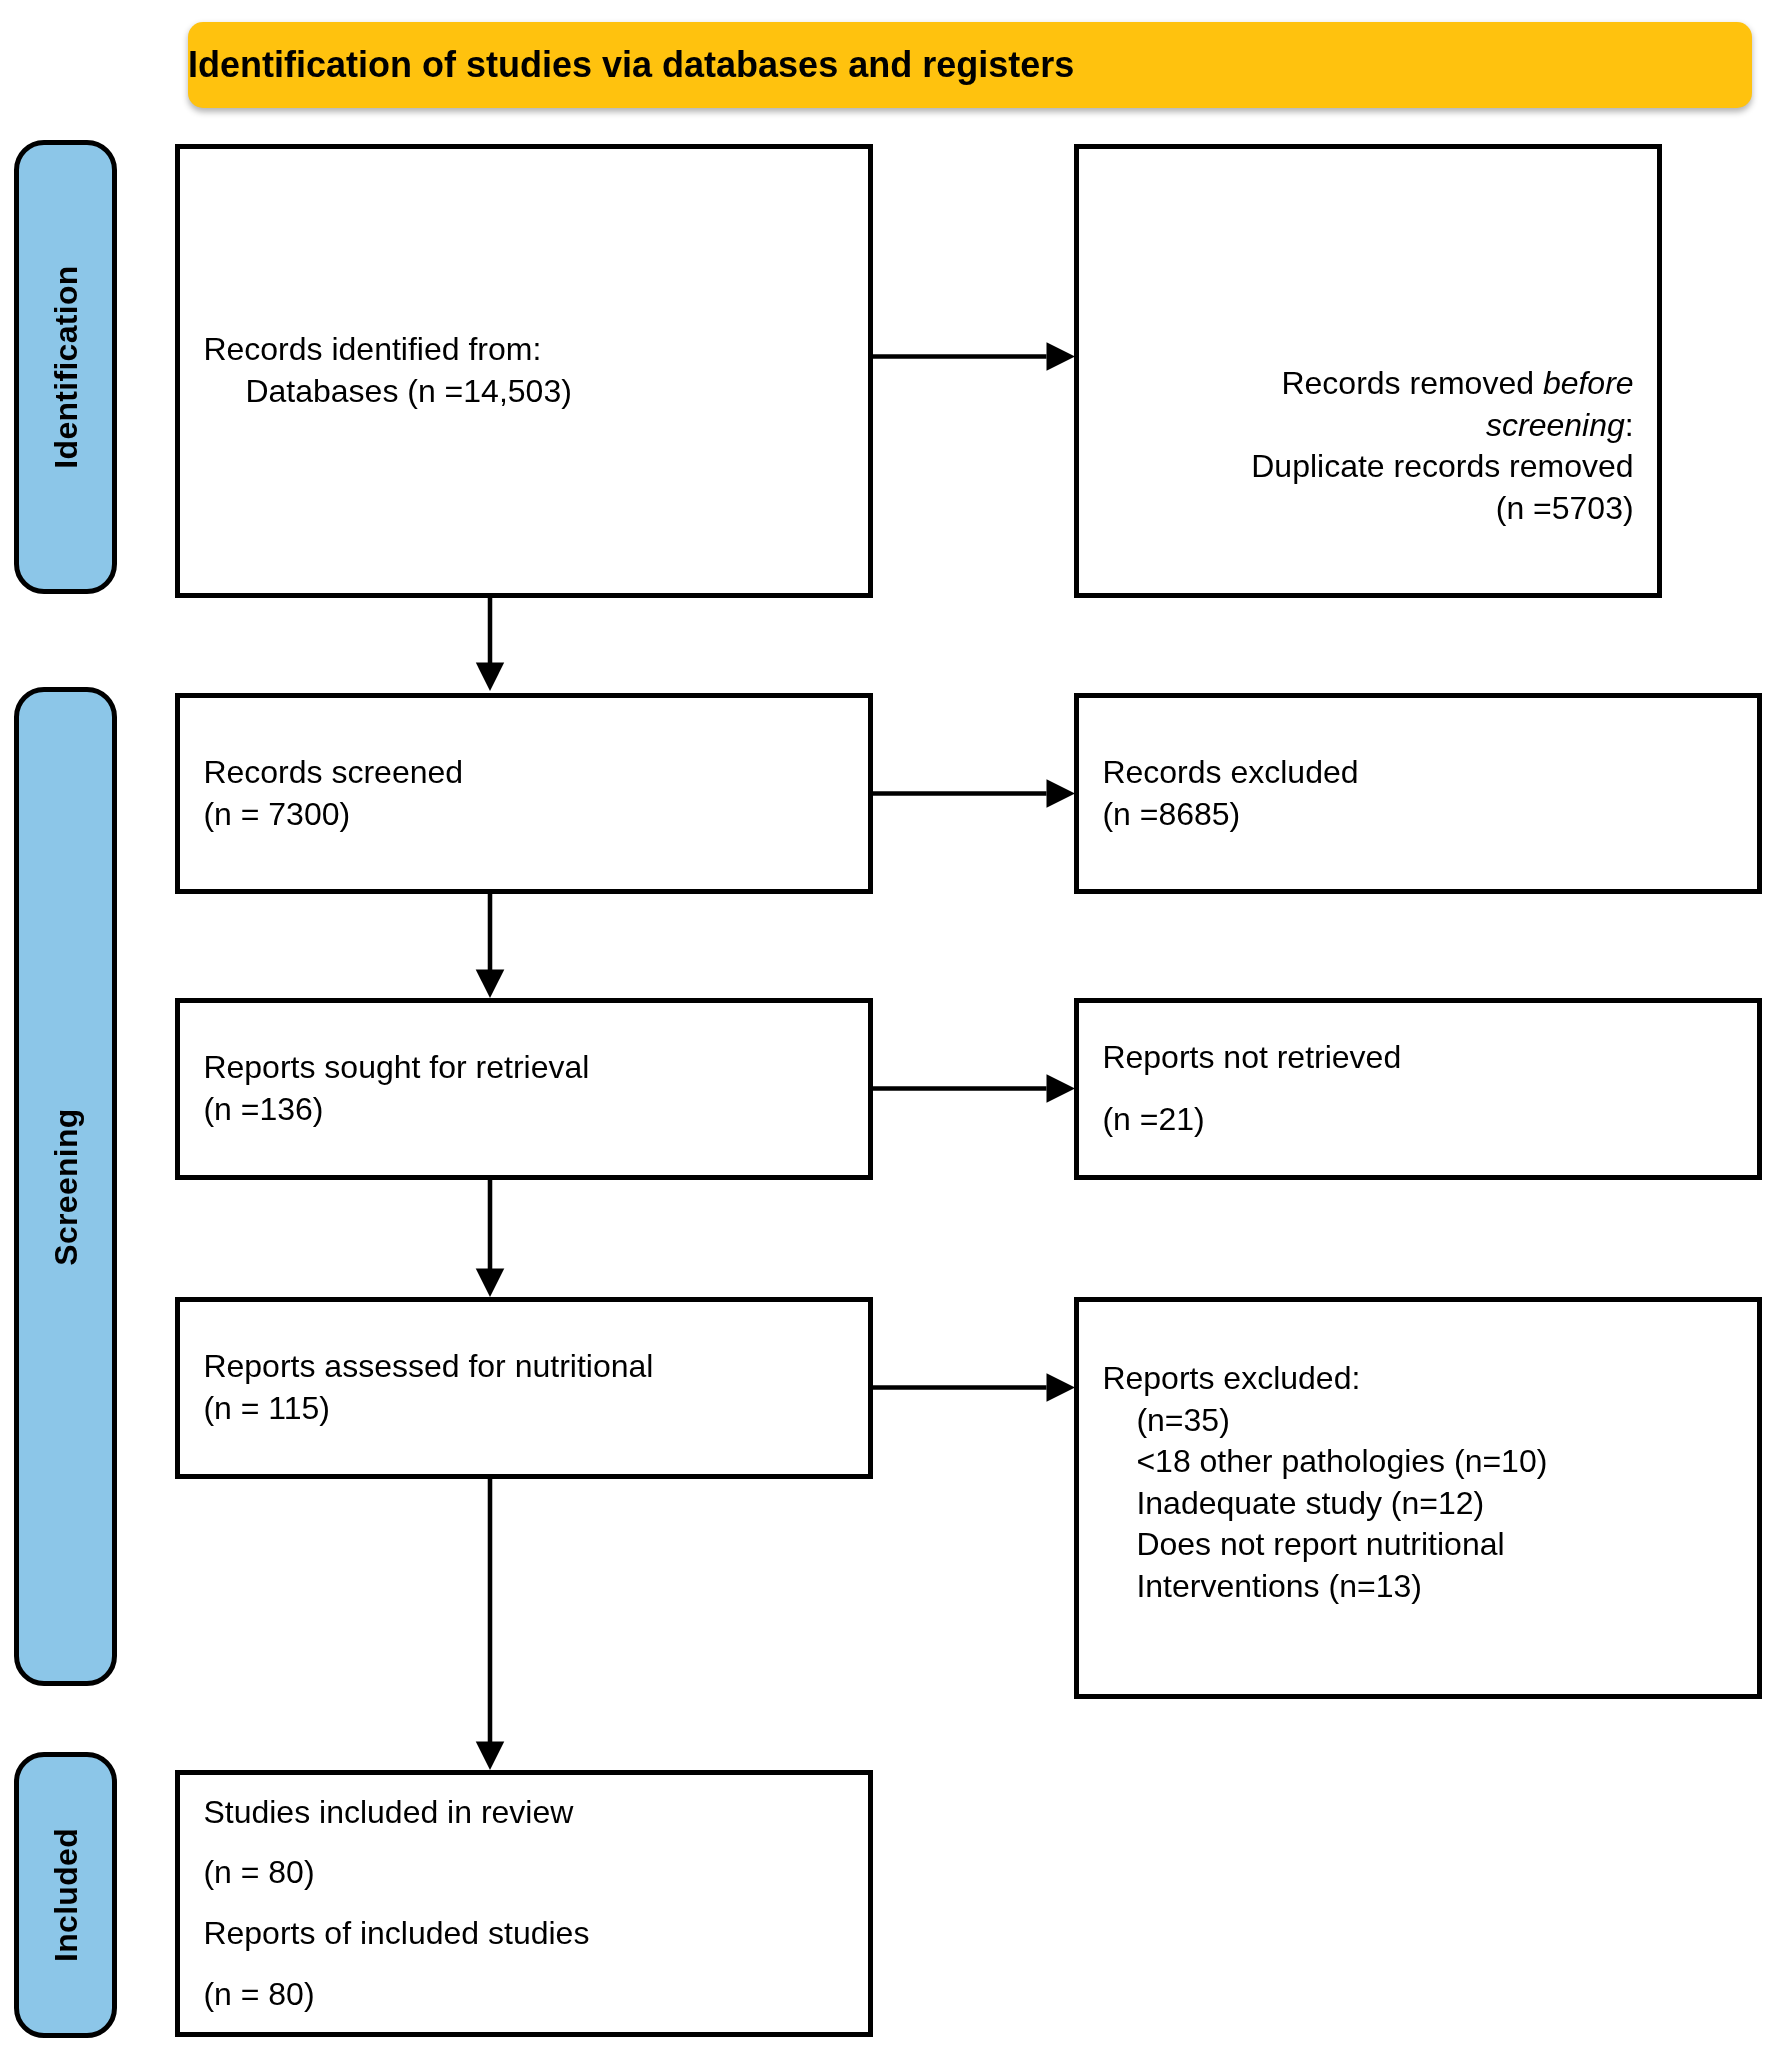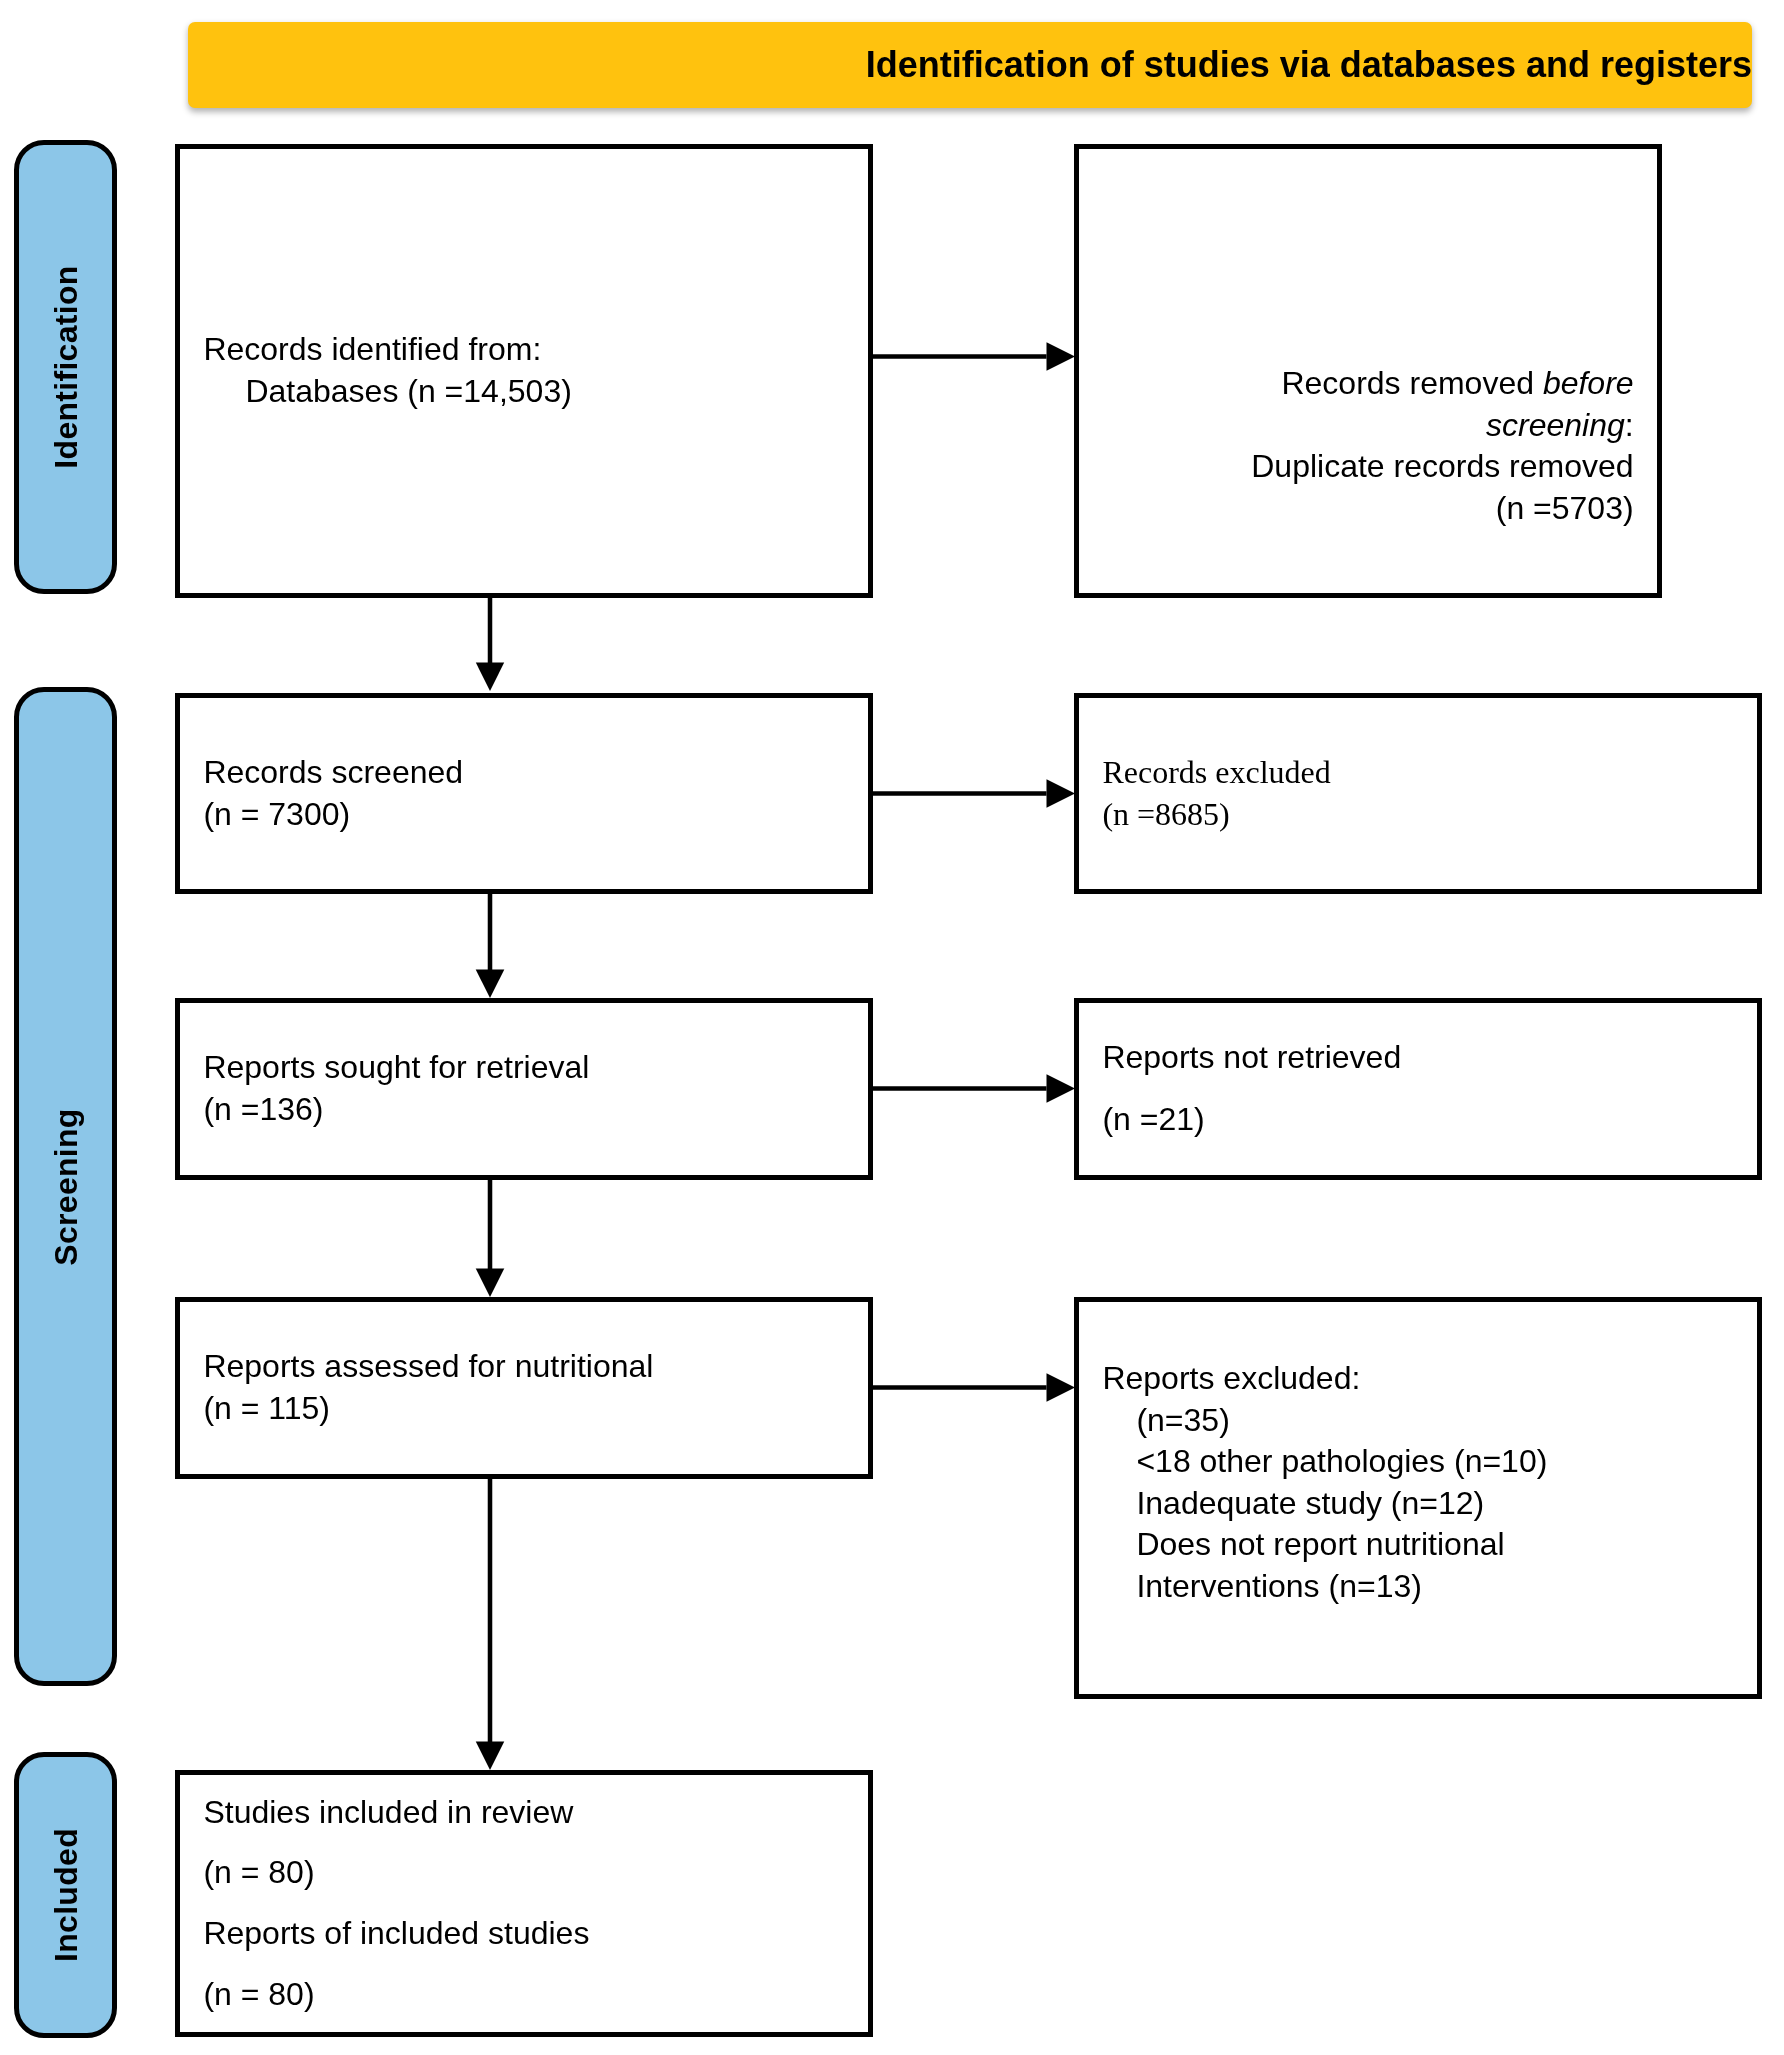--- a/index.html
+++ b/index.html
@@ -31,25 +31,25 @@
     font-weight:bold;
     font-size:32px;
     color:#000000;
     letter-spacing:0.3px;
   }
 
   
   .banner{
     position:absolute;
     background:#FFC20E;
-    border-radius:7px;
+    border-radius:15px;
     box-sizing:border-box;
     display:flex;
     align-items:center;
-    justify-content:flex-end;
+    justify-content:flex-start;
     box-shadow:0 3.9px 6.5px rgba(0,0,0,0.30);
   }
   .banner .banner-text{
     font-weight:bold;
     font-size:36px;
     color:#000000;
     text-align:center;
   }
 
   
@@ -123,21 +123,21 @@
       <line x1="40" y1="0" x2="40" y2="102" stroke="#000" stroke-width="7"></line>
       <polygon points="18,100 62,100 40,144" fill="#000"></polygon>
     </svg>
   </div>
 
   <div class="fbox" style="left:175px; top:693px; width:698px; height:201px;">
     <div class="fline">Records screened</div>
     <div class="fline">(n = 7300)</div>
   </div>
 
-  <div class="fbox" style="left:1074px; top:693px; width:688px; height:201px;font-family:Liberation Serif, serif;">
+  <div class="fbox" style="left:1074px; top:693px; width:688px; height:201px;">
     <div class="fline">Records excluded</div>
     <div class="fline">(n =8685)</div>
   </div>
 
   <div class="conn" style="left:873px; top:774px; width:202px; height:39px;">
     <svg width="202" height="39" viewBox="0 0 312 60">
       <line x1="0" y1="30" x2="268" y2="30" stroke="#000" stroke-width="7"></line>
       <polygon points="268,8 312,30 268,52" fill="#000"></polygon>
     </svg>
   </div>

